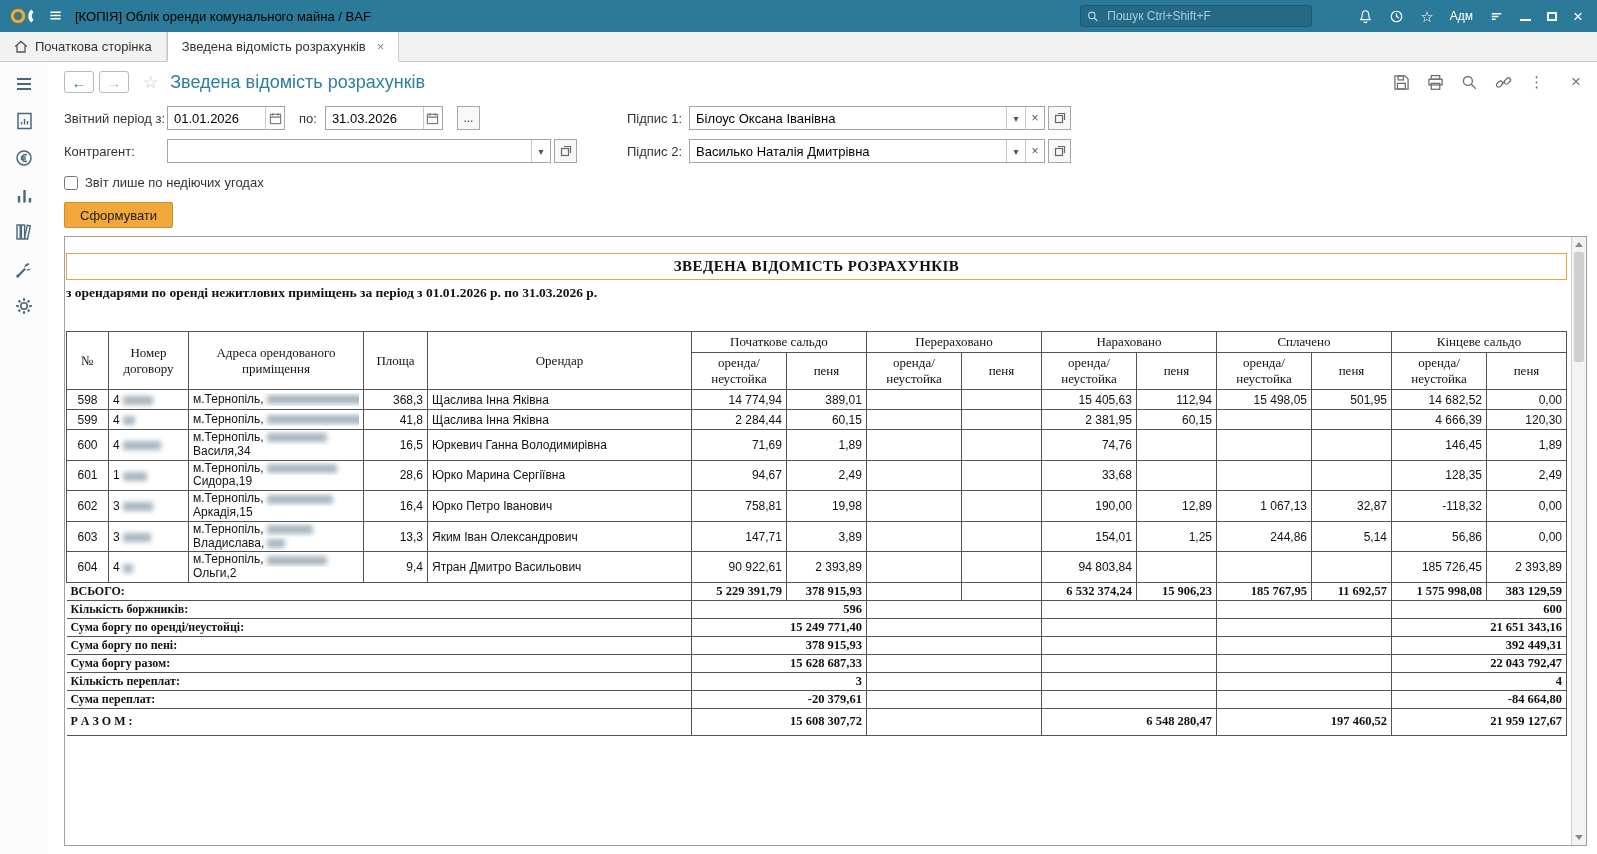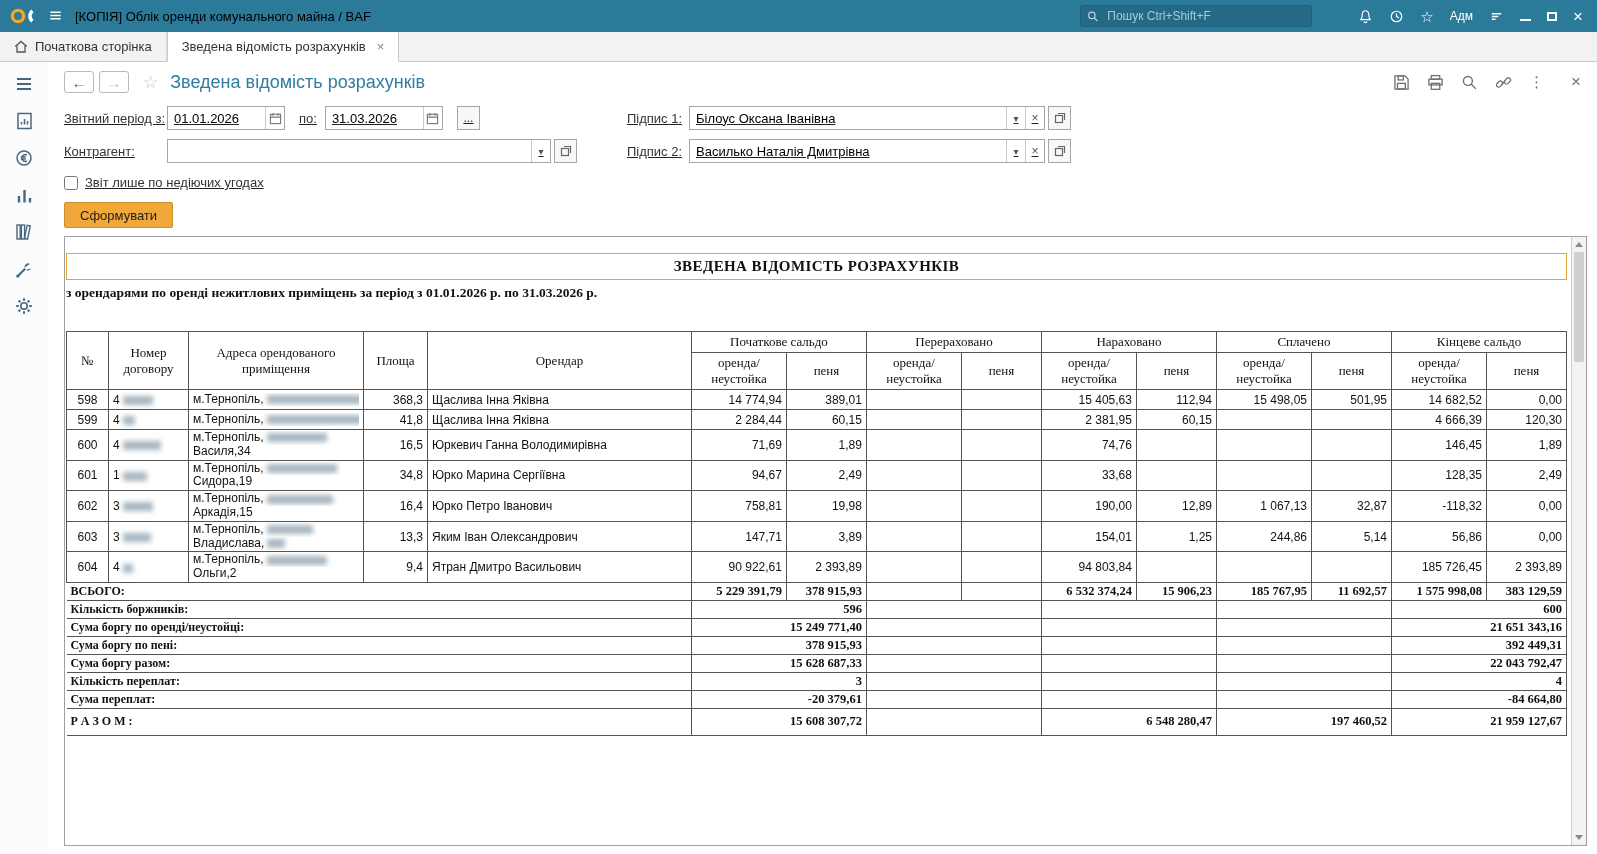--- a/index.html
+++ b/index.html
@@ -43,21 +43,21 @@
             display: flex; align-items: center; justify-content: center; color: #2f7ea1;
             font-size: 15px; background: #fff; cursor: pointer; }
   .navbtn.disabled { color: #c2c2c2; }
   .fav-star { color: #c4c4c4; font-size: 17px; margin: 0 7px 0 9px; cursor: pointer; }
   .page-title { font-size: 18px; font-weight: 400; color: #2f7ea1; margin: 0; white-space: nowrap; }
   .ch-icons { margin-left: auto; display: flex; align-items: center; gap: 17px; color: #6e6e6e; padding-right: 2px; }
   .ch-icons > * { cursor: pointer; }
   .ch-more { font-size: 15px; }
   .ch-close { font-size: 17px; color: #777; margin-left: 10px; }
   
-  .form-area { padding: 2px 14px 0 16px; text-decoration: underline; }
+  .form-area { padding: 2px 14px 0 16px; }
   .form-row { display: flex; align-items: center; margin-top: 9px; }
   .fr-left { display: flex; align-items: center; width: 563px; }
   .fr-right { display: flex; align-items: center; }
   .flabel { font-size: 13px; color: #333; white-space: nowrap; }
   .lbl-main { width: 103px; }
   .lbl-po { margin: 0 8px 0 14px; }
   .lbl-sig { width: 62px; }
   .field { display: flex; align-items: center; height: 24px; border: 1px solid #a6a6a6; background: #fff; }
   .field input { flex: 1; min-width: 0; border: none; outline: none; padding: 0 6px;
                  font-size: 13px; font-family: inherit; color: #000; background: transparent; }
@@ -447,21 +447,21 @@
                 <td class="c-val">146,45</td>
                 <td class="c-val">1,89</td>
               </tr>
               <tr class="data-row">
                 <td class="c-num">601</td>
                 <td class="c-contract">1<span class="blur-chip" style="width: 24px;"></span></td>
                 <td class="c-addr">
                   <div class="addr-line">м.Тернопіль,<span class="blur-chip" style="width: 70px;"></span></div>
                   <div class="addr-line">Сидора,19</div>
                 </td>
-                <td class="c-area">34,8</td>
+                <td class="c-area">28,6</td>
                 <td class="c-tenant">Юрко Марина Сергіївна</td>
                 <td class="c-val">94,67</td>
                 <td class="c-val">2,49</td>
                 <td class="c-val"></td>
                 <td class="c-val"></td>
                 <td class="c-val">33,68</td>
                 <td class="c-val"></td>
                 <td class="c-val"></td>
                 <td class="c-val"></td>
                 <td class="c-val">128,35</td>

